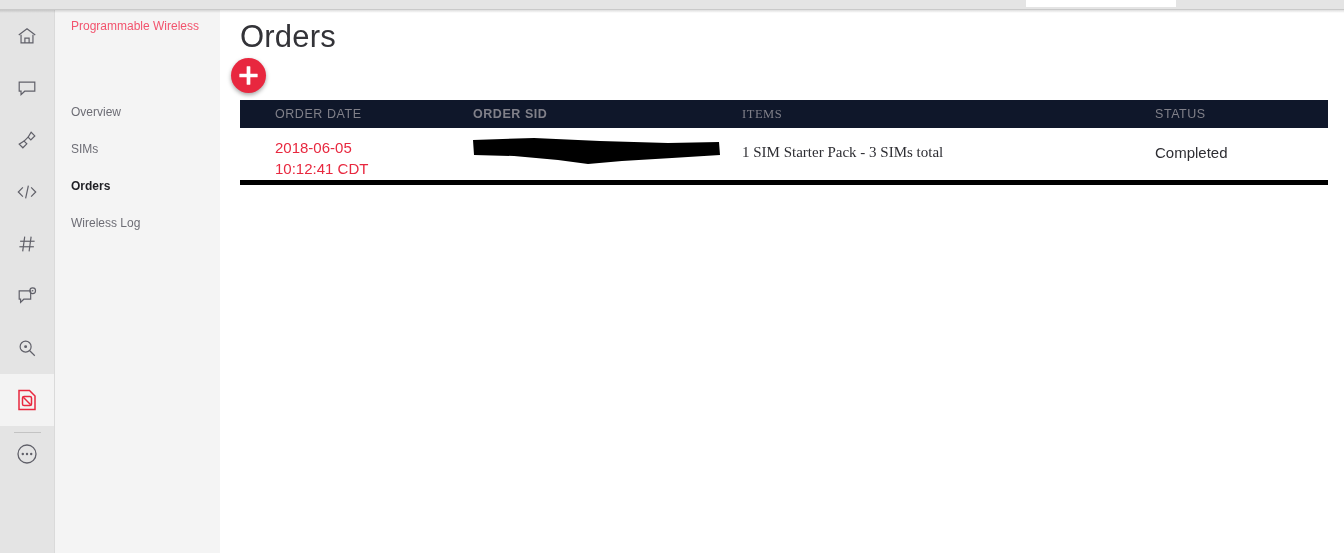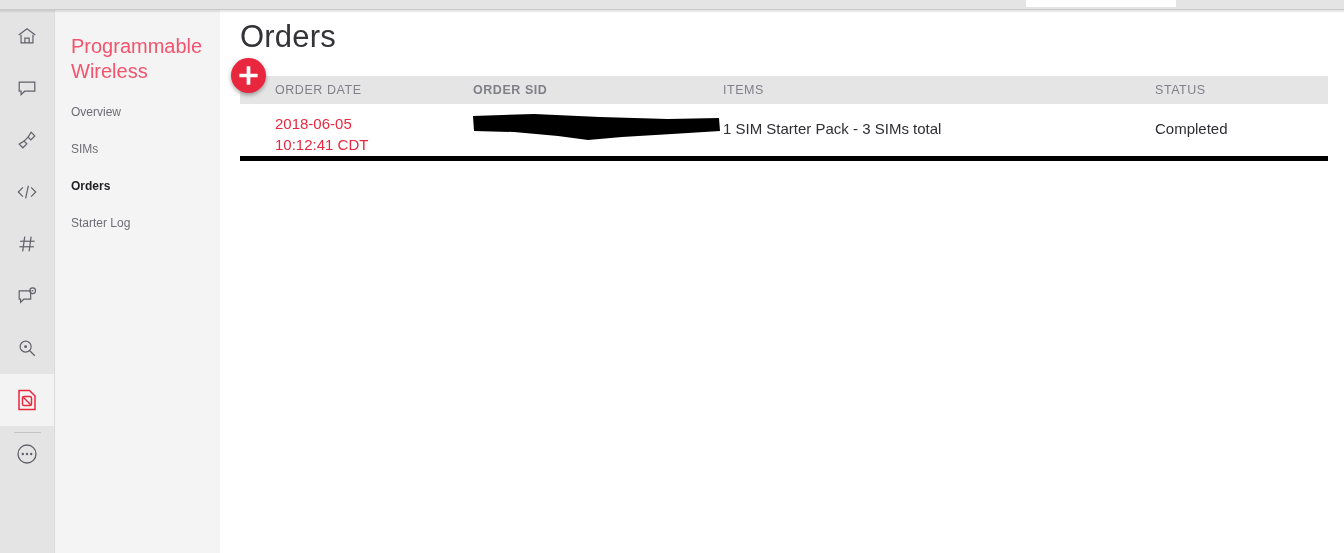--- a/index.html
+++ b/index.html
@@ -79,24 +79,24 @@
     left: 55px; top: 10px;
     width: 165px;
     height: 543px;
     background: #f4f4f4;
     box-sizing: border-box;
     z-index: 15;
   }
   .nav-title {
     position: absolute;
     left: 16px;
-    top: 24px;
+    top: 4px;
     width: 140px;
     color: #f2536d;
-    font-size: 20px;
+    font-size: 12px;
     line-height: 25px;
     font-weight: 400;
   }
   .nav-list {
     position: absolute;
     left: 16px;
     top: 84px;
     width: 150px;
   }
   .nav-item {
@@ -149,22 +149,23 @@
 
   
   .table {
     position: absolute;
     left: 20px;
     top: 66px;
     width: 1088px;
   }
   .thead {
     height: 28px;
-    background: #e5e5e5;
+    background: #0f172a;
     position: relative;
+    margin-top: 24px;
   }
   .th {
     position: absolute;
     top: 0;
     height: 28px;
     line-height: 28px;
     font-size: 12.5px;
     letter-spacing: .55px;
     color: #808089;
   }
@@ -183,21 +184,21 @@
     color: #e8283f;
     line-height: 21px;
     cursor: pointer;
   }
   .td-items { top: 16px; }
   .td-status { top: 16px; }
 
   
   .col-date  { left: 35px; }
   .col-sid   { left: 233px; font-weight: bold; }
-  .col-items { left: 483px; }
+  .col-items { left: 502px; font-family: Liberation Serif, serif; }
   .col-status{ left: 915px; }
 
   
   .redaction {
     position: absolute;
     left: 232px;
     top: 8px;
     width: 250px;
     height: 30px;
   }
@@ -305,21 +306,21 @@
   </div>
 
 </div>
 
 <div class="nav">
   <div class="nav-title">Programmable Wireless</div>
   <div class="nav-list">
     <div class="nav-item">Overview</div>
     <div class="nav-item">SIMs</div>
     <div class="nav-item active">Orders</div>
-    <div class="nav-item">Starter Log</div>
+    <div class="nav-item">Wireless Log</div>
   </div>
 </div>
 
 <div class="content">
 
   <div class="page-title">Orders</div>
 
   <button class="fab">
     <span>
       <svg width="35" height="35" viewBox="0 0 36 36">

